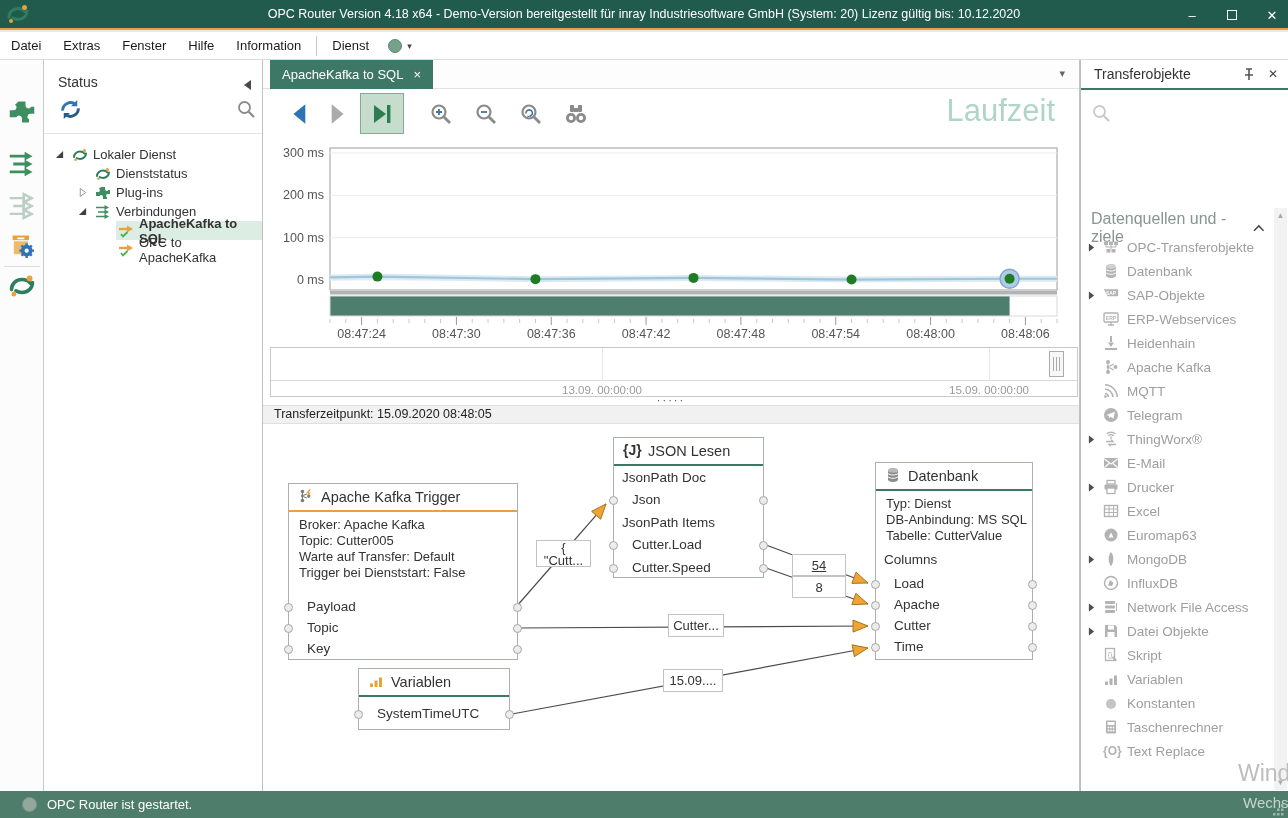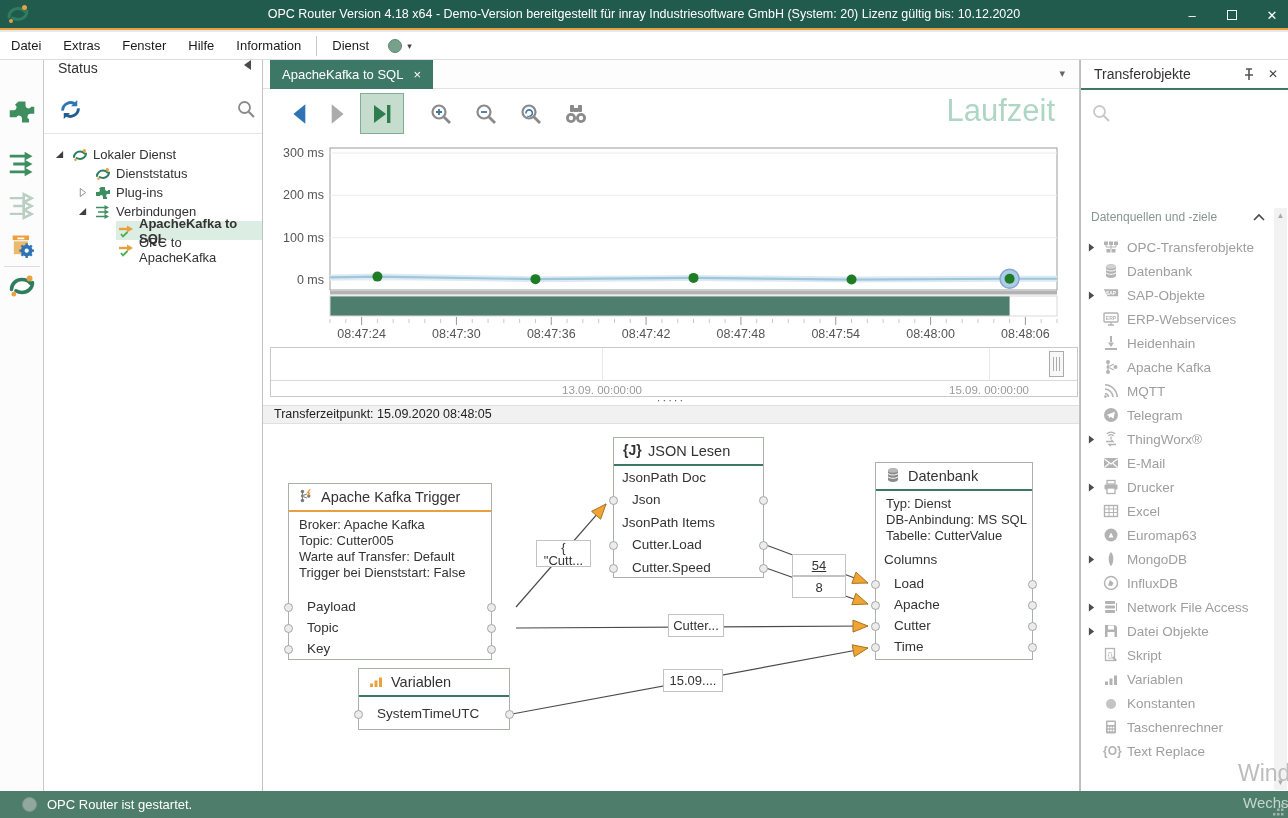--- a/index.html
+++ b/index.html
@@ -26,21 +26,21 @@
 
   
   .iconstrip { position:absolute; left:0; top:60px; width:44px; height:731px; background:#fcfcfc;
     border-right:1px solid #c9c9c9; }
   .strip-icon { position:absolute; left:8px; width:28px; height:28px; }
   .strip-sep { position:absolute; left:4px; width:36px; height:1px; background:#ddd; }
 
   
   .status-panel { position:absolute; left:44px; top:60px; width:219px; height:731px; background:#fff;
     border-right:1px solid #c2c2c2; }
-  .panel-header { height:30px; display:flex; align-items:flex-start; padding:0 10px 0 14px; font-size:14px; color:#333;gap:9px; }
+  .panel-header { height:30px; display:flex; align-items:flex-end; padding:0 10px 0 14px; font-size:14px; color:#333;gap:9px; }
   .panel-header .spacer { flex:1; }
   .sp-toolbar { position:relative; height:44px; }
   .sp-sep { position:absolute; left:0; right:0; top:73px; height:1px; background:#e6e6e6; }
   .tree { position:absolute; left:0; top:85px; right:0; }
   .tree-row { position:relative; height:19px; display:flex; align-items:center; font-size:13px; color:#333; }
   .tree-row .expander { position:absolute; width:10px; height:10px; }
   .tree-inner { display:flex; align-items:center; height:100%; padding:0 8px 0 2px; gap:5px; }
   .tree-row.selected .tree-inner { background:#DCEDE3; font-weight:bold; flex:1; }
   .ticon16 { width:16px; height:16px; flex:0 0 16px; }
 
@@ -82,21 +82,21 @@
   .dot { position:absolute; width:9px; height:9px; border-radius:50%; background:#ececec; border:1px solid #a6a6a6; z-index:4; }
   .wire-label { position:absolute; background:#fff; border:1px solid #c3c3c3; z-index:5; font-size:13px;
     color:#333; text-align:center; display:flex; flex-direction:column; justify-content:center; line-height:13px; }
   .ticon-txt { font-weight:bold; font-size:12px; white-space:nowrap; }
 
   
   .right-panel { position:absolute; left:1080px; top:60px; width:208px; height:731px; background:#fff;
     border-left:1px solid #bdbdbd; overflow:hidden; }
   .rp-header { height:30px; border-bottom:2px solid #3D7765; display:flex; align-items:center;
     padding:0 10px 0 13px; font-size:14px; color:#333; }
-  .rp-group { position:absolute; left:10px; top:150px; width:188px; font-size:12px; color:#87968F;
+  .rp-group { position:absolute; left:10px; top:150px; width:188px; font-size:16px; color:#87968F;
     display:flex; align-items:center; }
   .rp-list { position:absolute; left:0; top:175px; width:196px; }
   .rp-item { position:relative; height:24px; display:flex; align-items:center; font-size:13.5px; color:#9e9e9e;text-align:center; }
   .rp-item .expander { position:absolute; left:7px; }
   .rp-item .ticon16 { position:absolute; left:22px; }
   .rp-item .lbl { position:absolute; left:46px; white-space:nowrap; }
   .rp-scroll { position:absolute; right:1px; top:148px; width:13px; height:582px; background:#f2f2f2; }
   .rp-scroll span { position:absolute; left:0; width:100%; text-align:center; color:#a9a9a9; font-size:8px; }
 
   
@@ -497,21 +497,21 @@
       </div>
       <div class="wire-label" style="left: 529px; top: 152px; width: 54px; height: 22px;">
         <span>8</span>
       </div>
       <div class="wire-label" style="left: 405px; top: 190px; width: 56px; height: 23px;">
         <span>Cutter...</span>
       </div>
       <div class="wire-label" style="left: 400px; top: 245px; width: 60px; height: 23px;">
         <span>15.09....</span>
       </div>
-      <div class="node" style="left: 25px; top: 59px; width: 204px; height: 177px;">
+      <div class="node" style="left: 25px; top: 59px; width: 230px; height: 177px;">
         <div class="node-header" style="border-bottom-color:#E8A13C">
           <span class="ticon16" style="width:18px;height:18px">
             <svg viewBox="0 0 18 18">
               <g fill="#7a7a7a">
                 <circle cx="5" cy="4" r="2"></circle>
                 <circle cx="5" cy="14" r="2"></circle>
                 <circle cx="12" cy="9" r="2"></circle>
                 <circle cx="5" cy="9" r="1.6"></circle>
               </g>
               <path d="M5 5.5v7M6.5 8.2l3.6-1.6M6.5 9.8l3.6 1.6" stroke="#7a7a7a" stroke-width="1.2" fill="none"></path>

